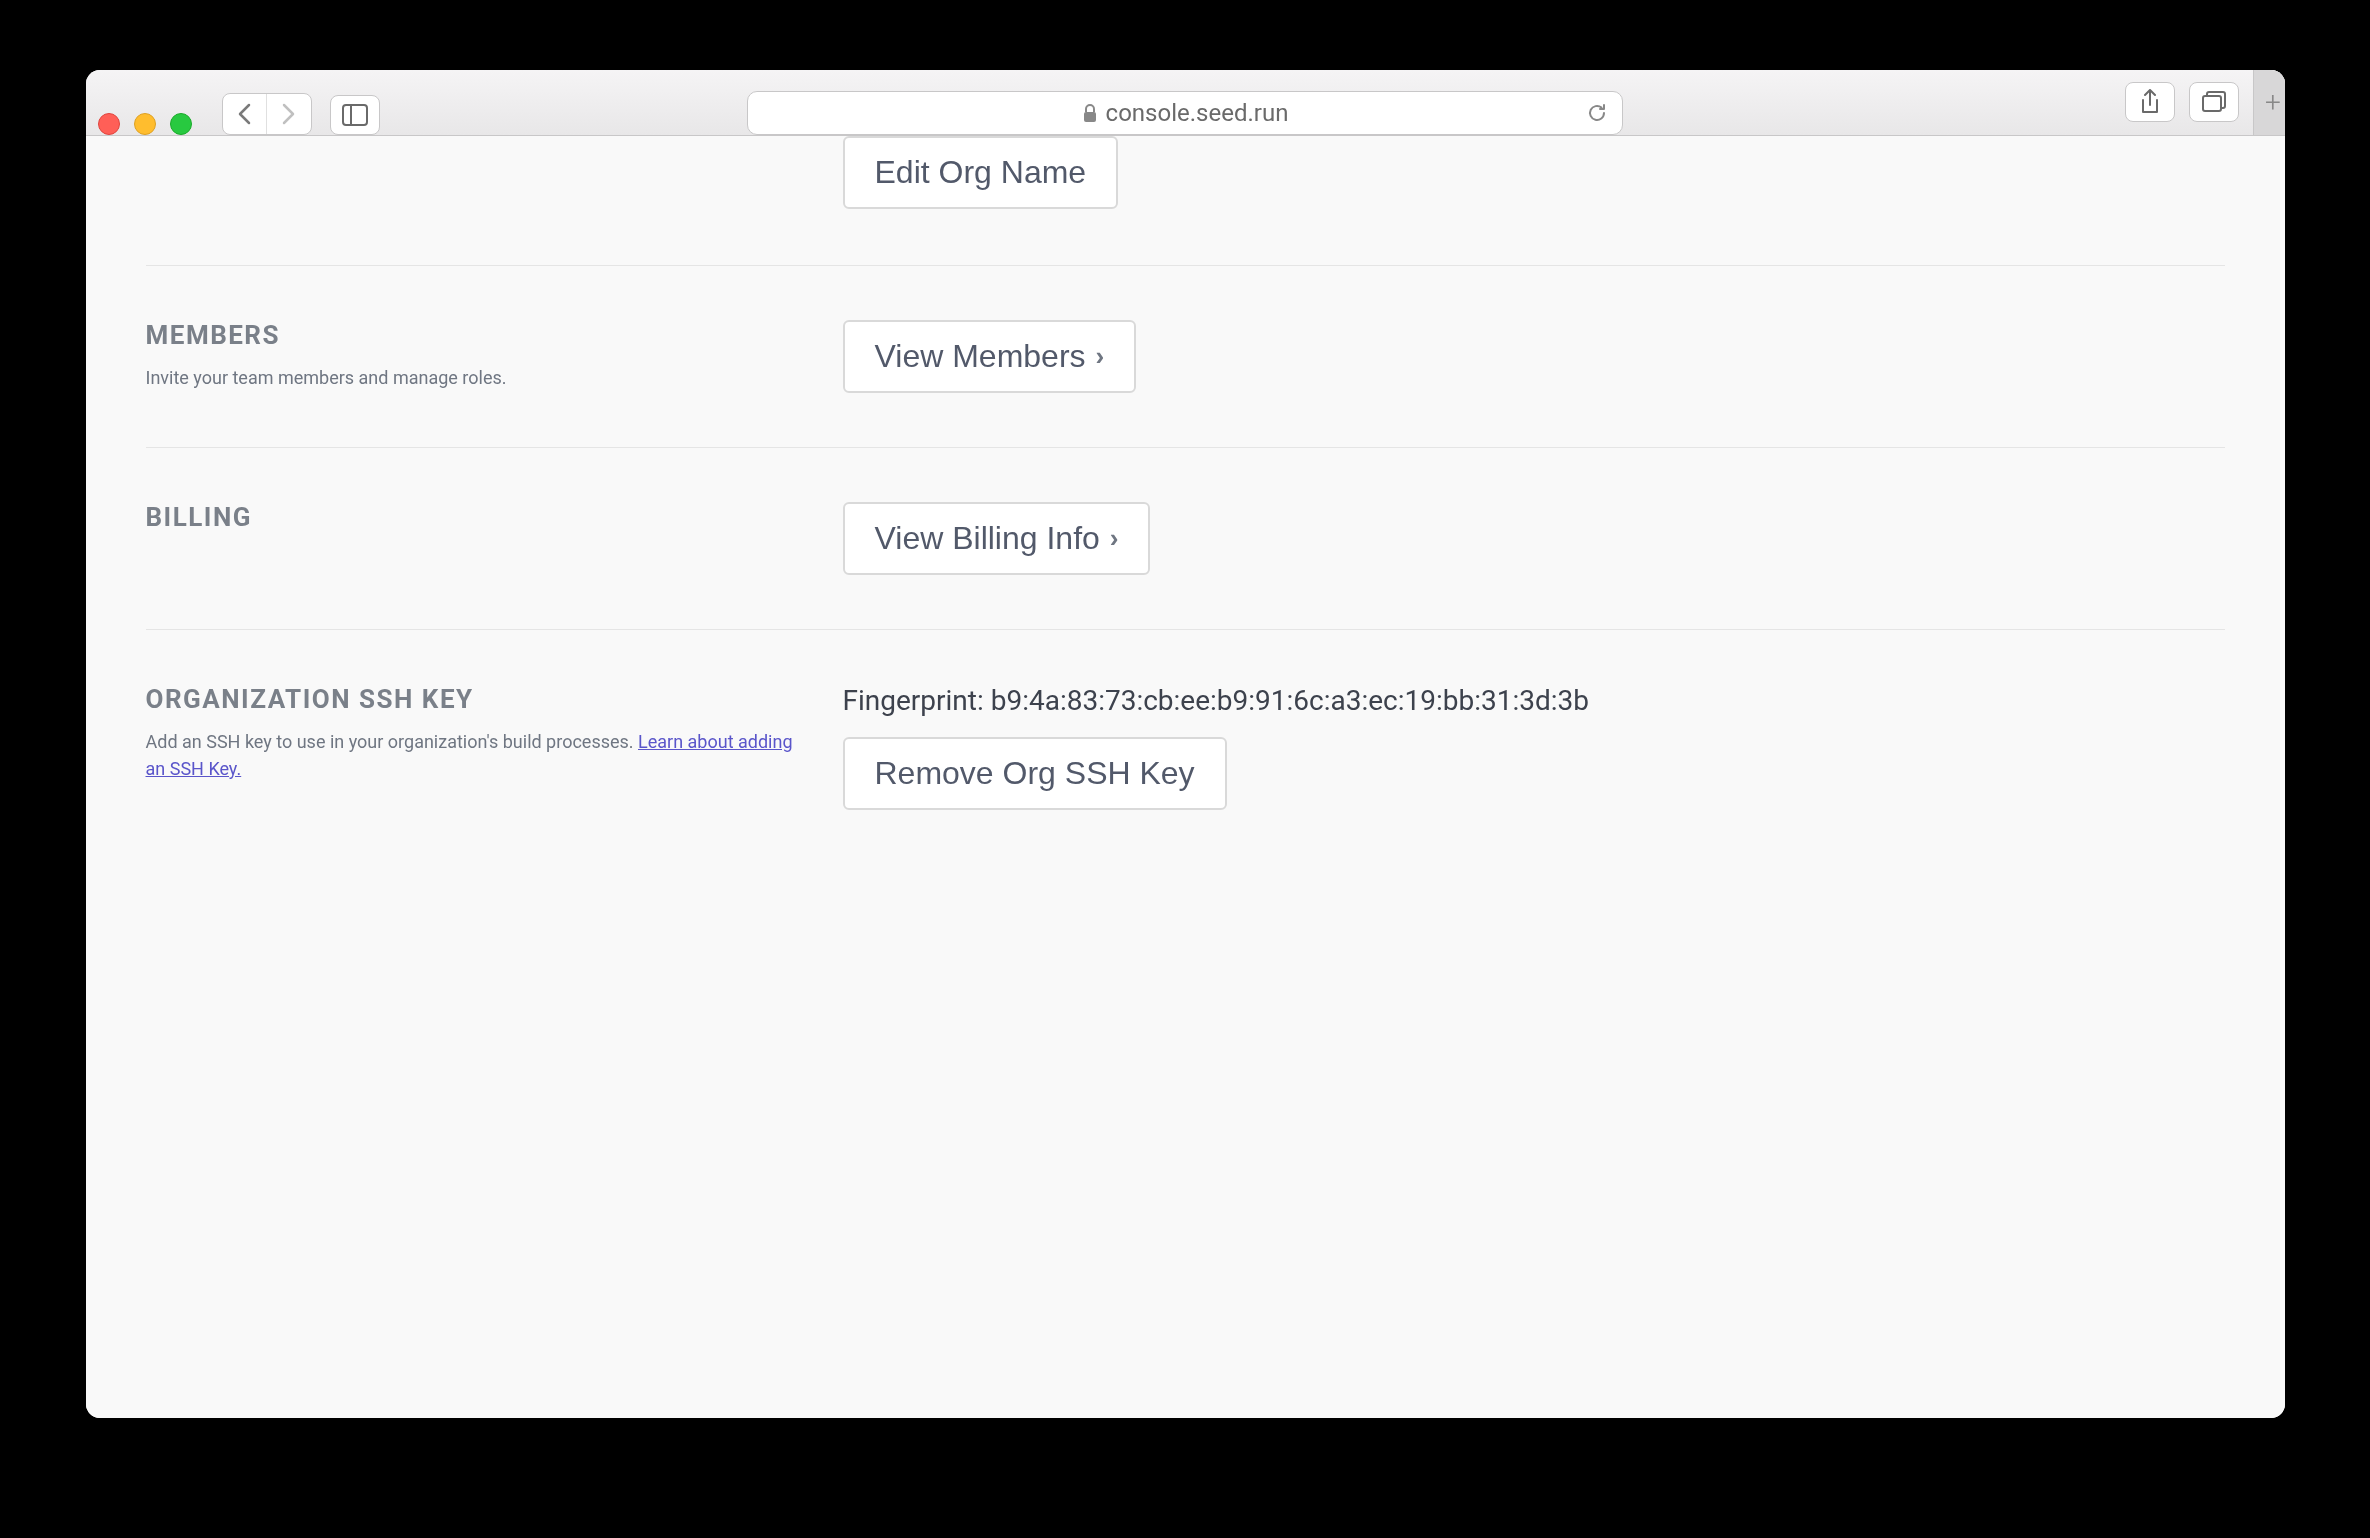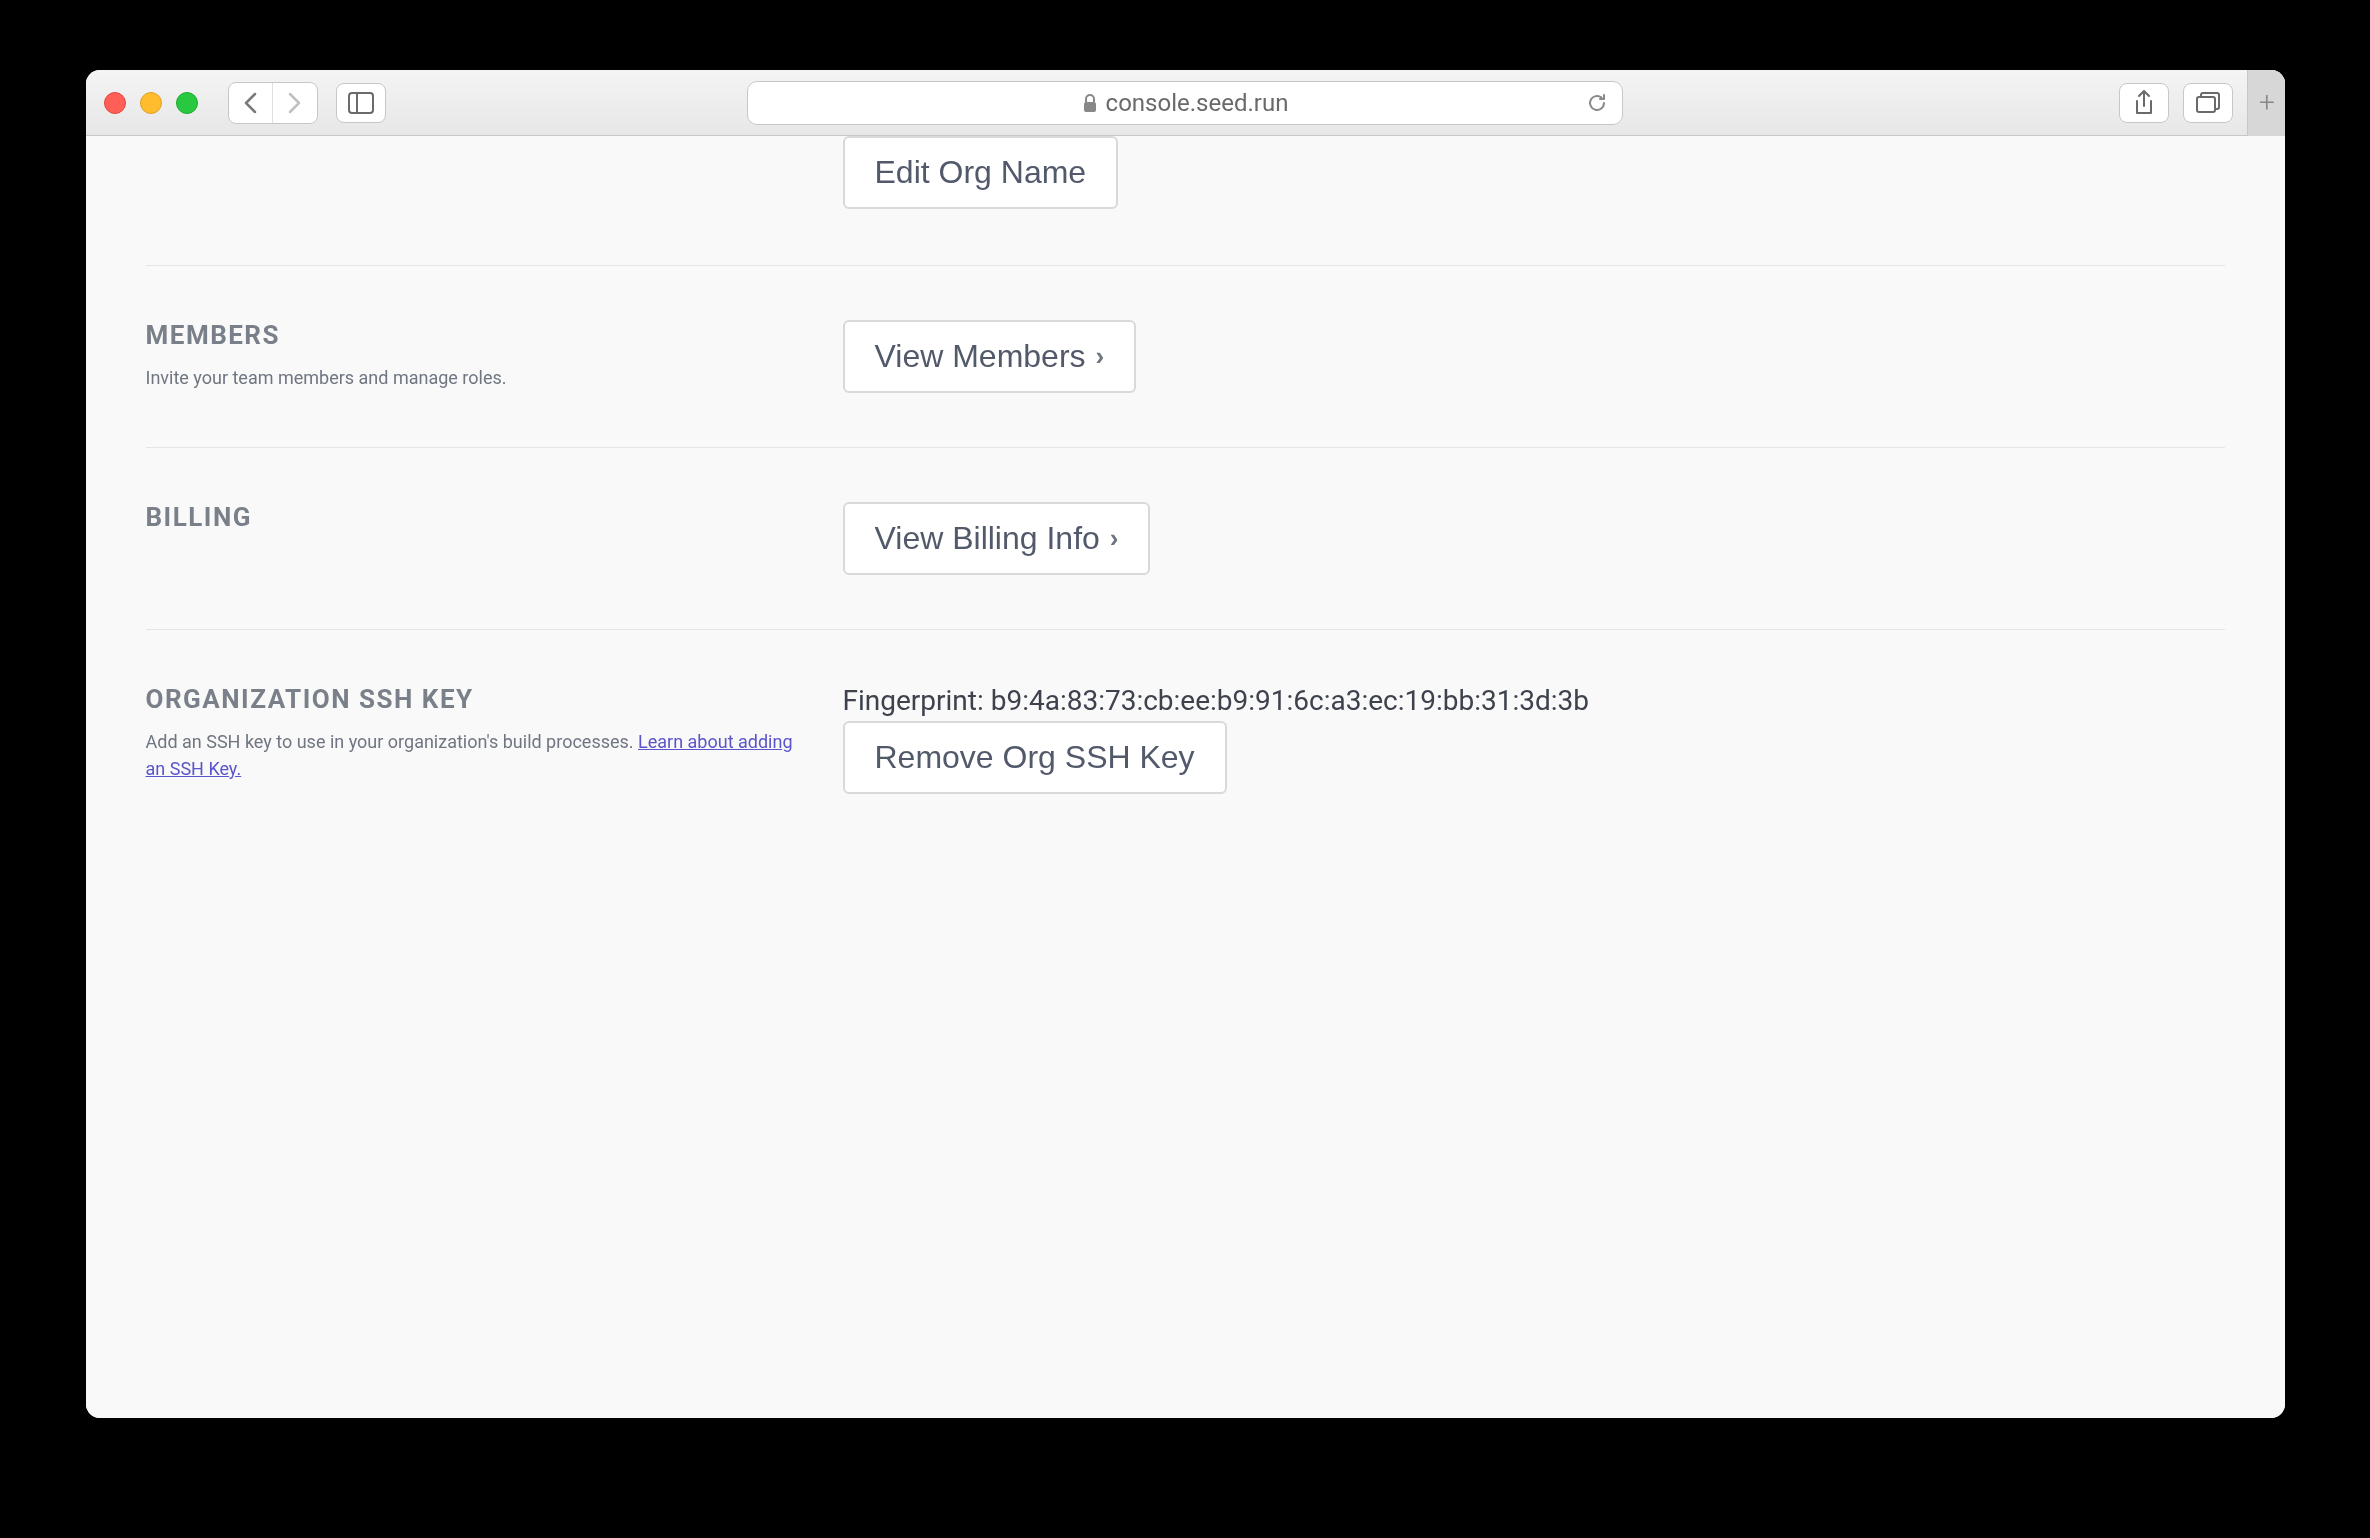--- a/index.html
+++ b/index.html
@@ -25,22 +25,22 @@
       overflow: hidden;
       box-shadow: 0 30px 80px rgba(0,0,0,0.5);
       display: flex;
       flex-direction: column;
     }
     .browser-toolbar {
       height: 66px;
       background: linear-gradient(to bottom, #f5f4f5, #e8e7e8);
       border-bottom: 1px solid #c8c7c8;
       display: flex;
-      align-items: center;
-      padding: 0 18px;
+      align-items: flex-end;
+      padding: 0 12px;
       position: relative;
     }
     .traffic-lights {
       display: flex;
       gap: 14px;
       align-items: center;
     }
     .traffic-light {
       width: 22px;
       height: 22px;
@@ -202,21 +202,21 @@
       color: #6f7682;
       font-weight: 700;
     }
     .settings-btn.danger {
       border-color: #e04f4f;
       color: #e04f4f;
     }
     .fingerprint-text {
       color: #3d424d;
       font-size: 28px;
-      margin-bottom: 4px;
+      margin-bottom: 20px;
     }
     .settings-row:last-child {
       border-bottom: none;
     }
     svg { display: block; }
     .sidebar-icon-svg { width: 26px; height: 22px; }
     .share-icon-svg { width: 22px; height: 26px; }
     .tabs-icon-svg { width: 24px; height: 22px; }
   </style>
 </head>

